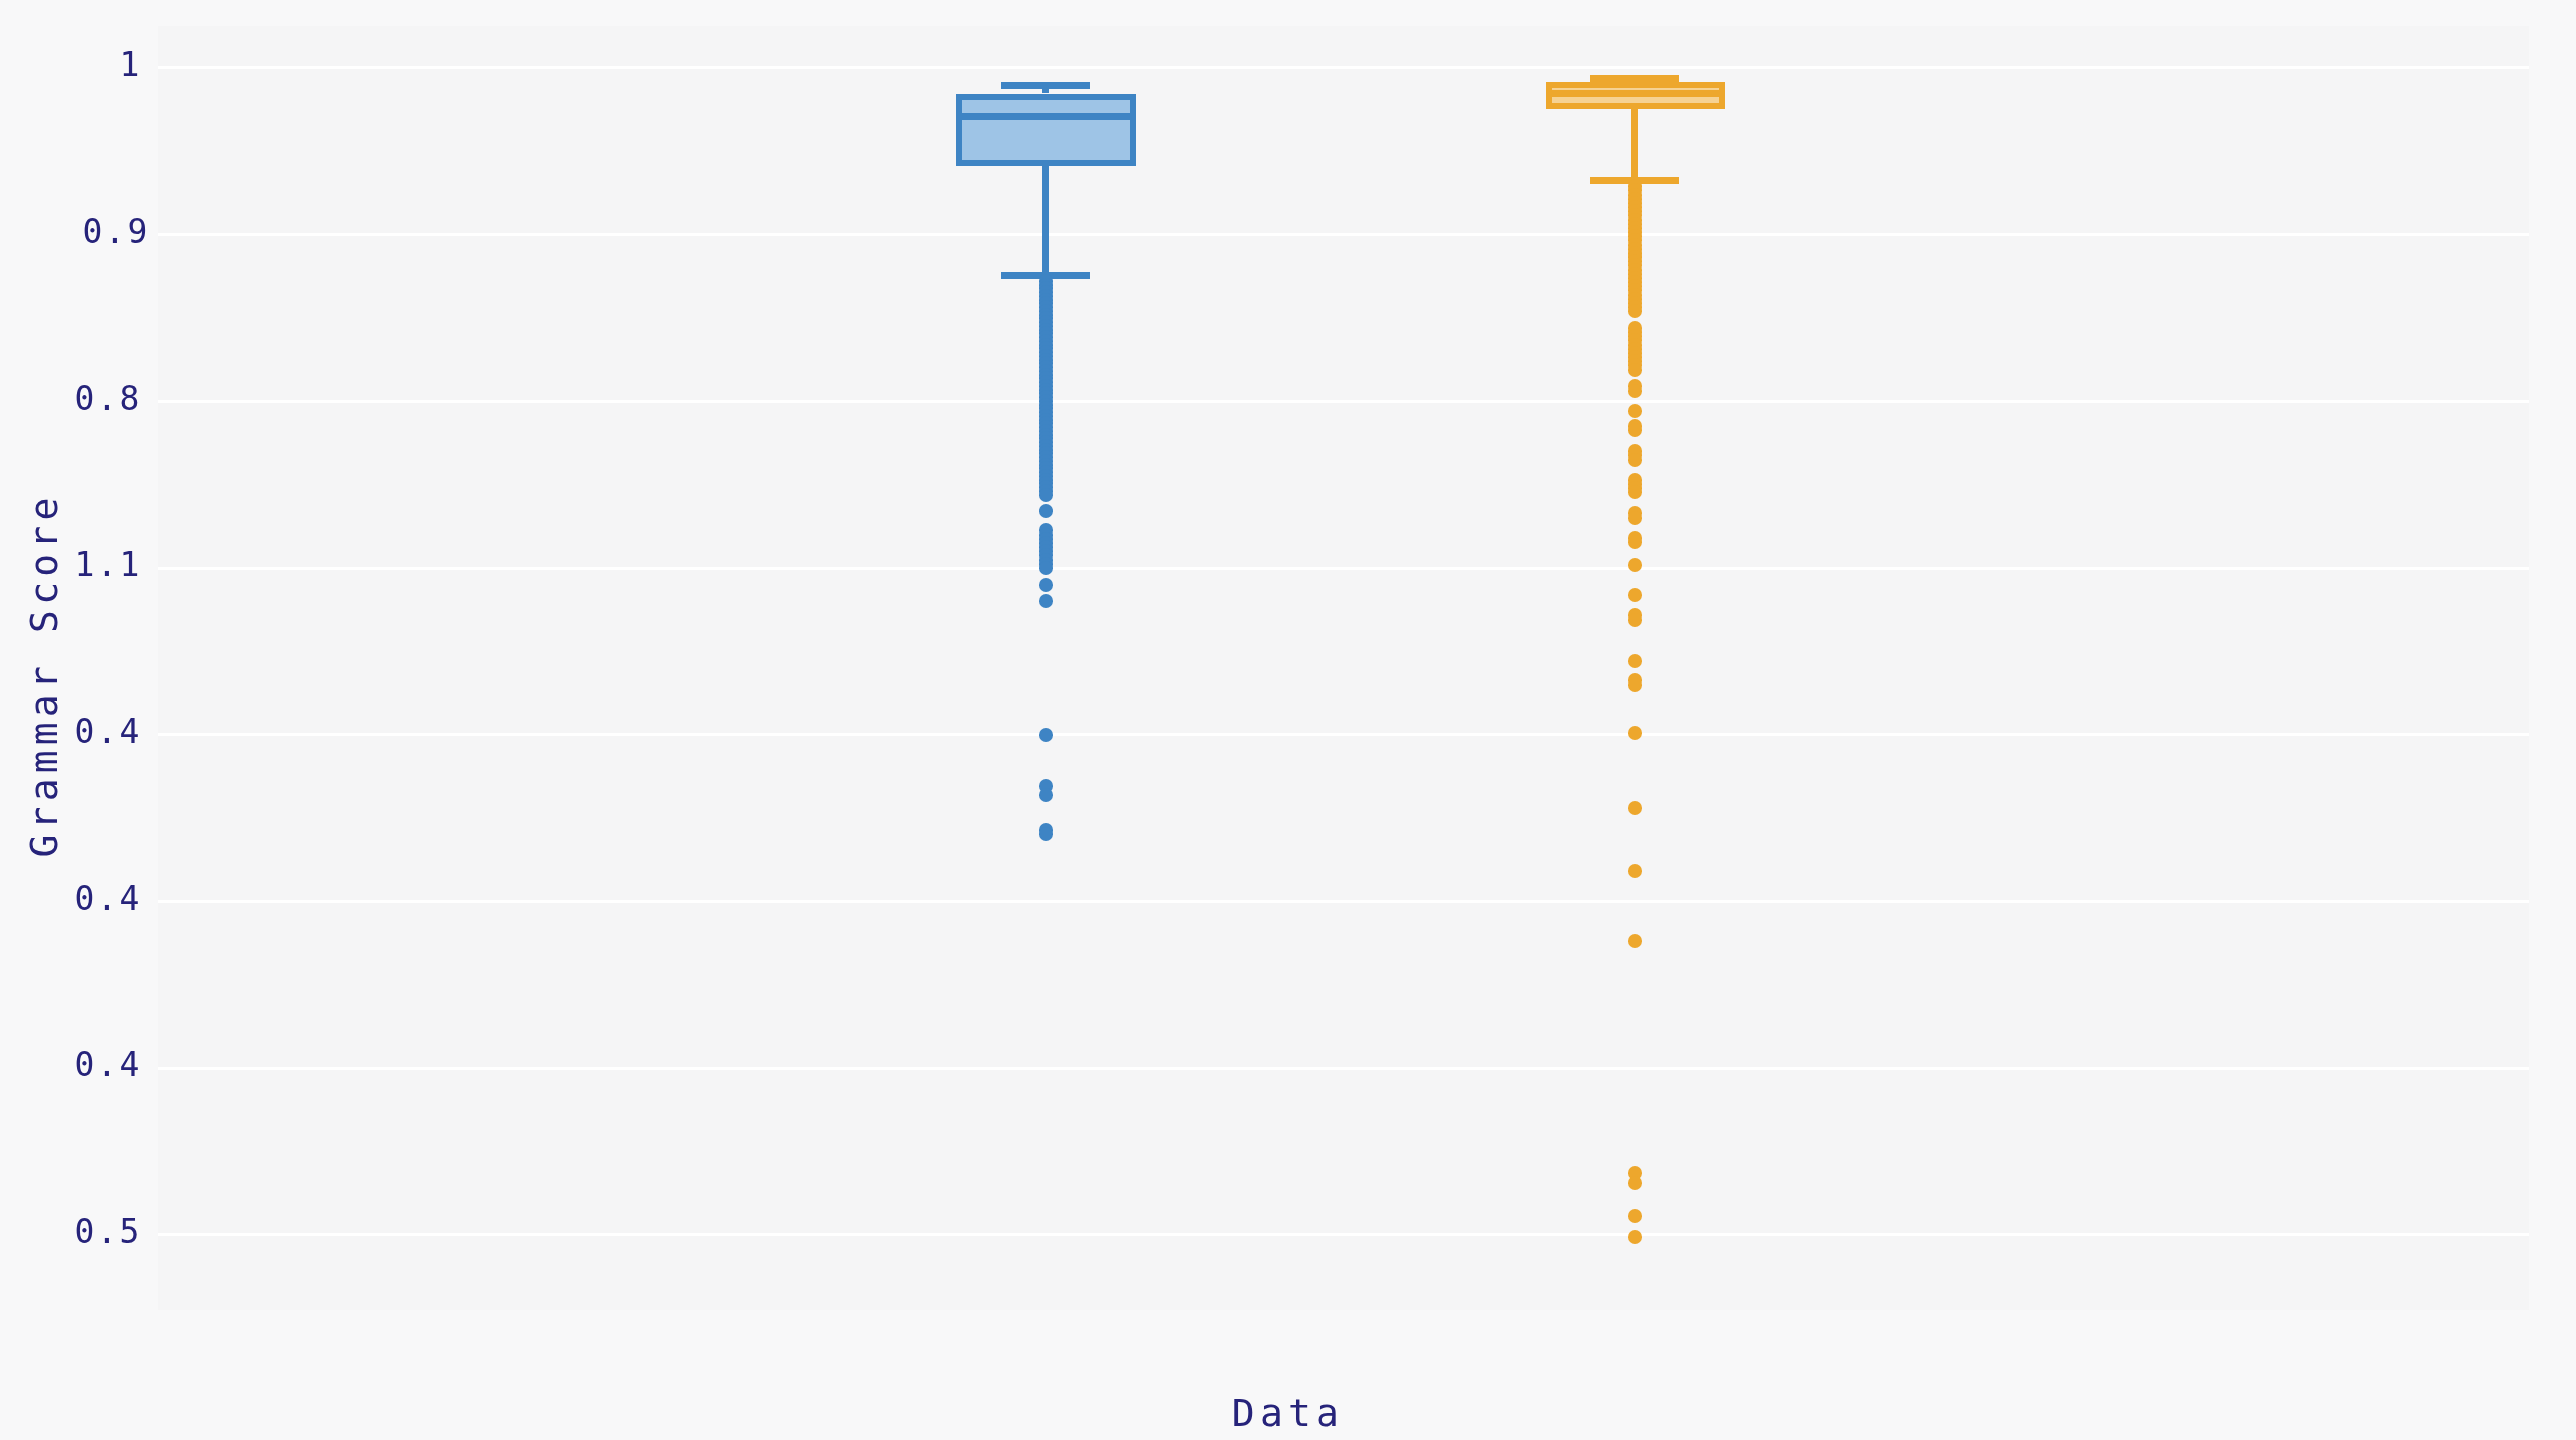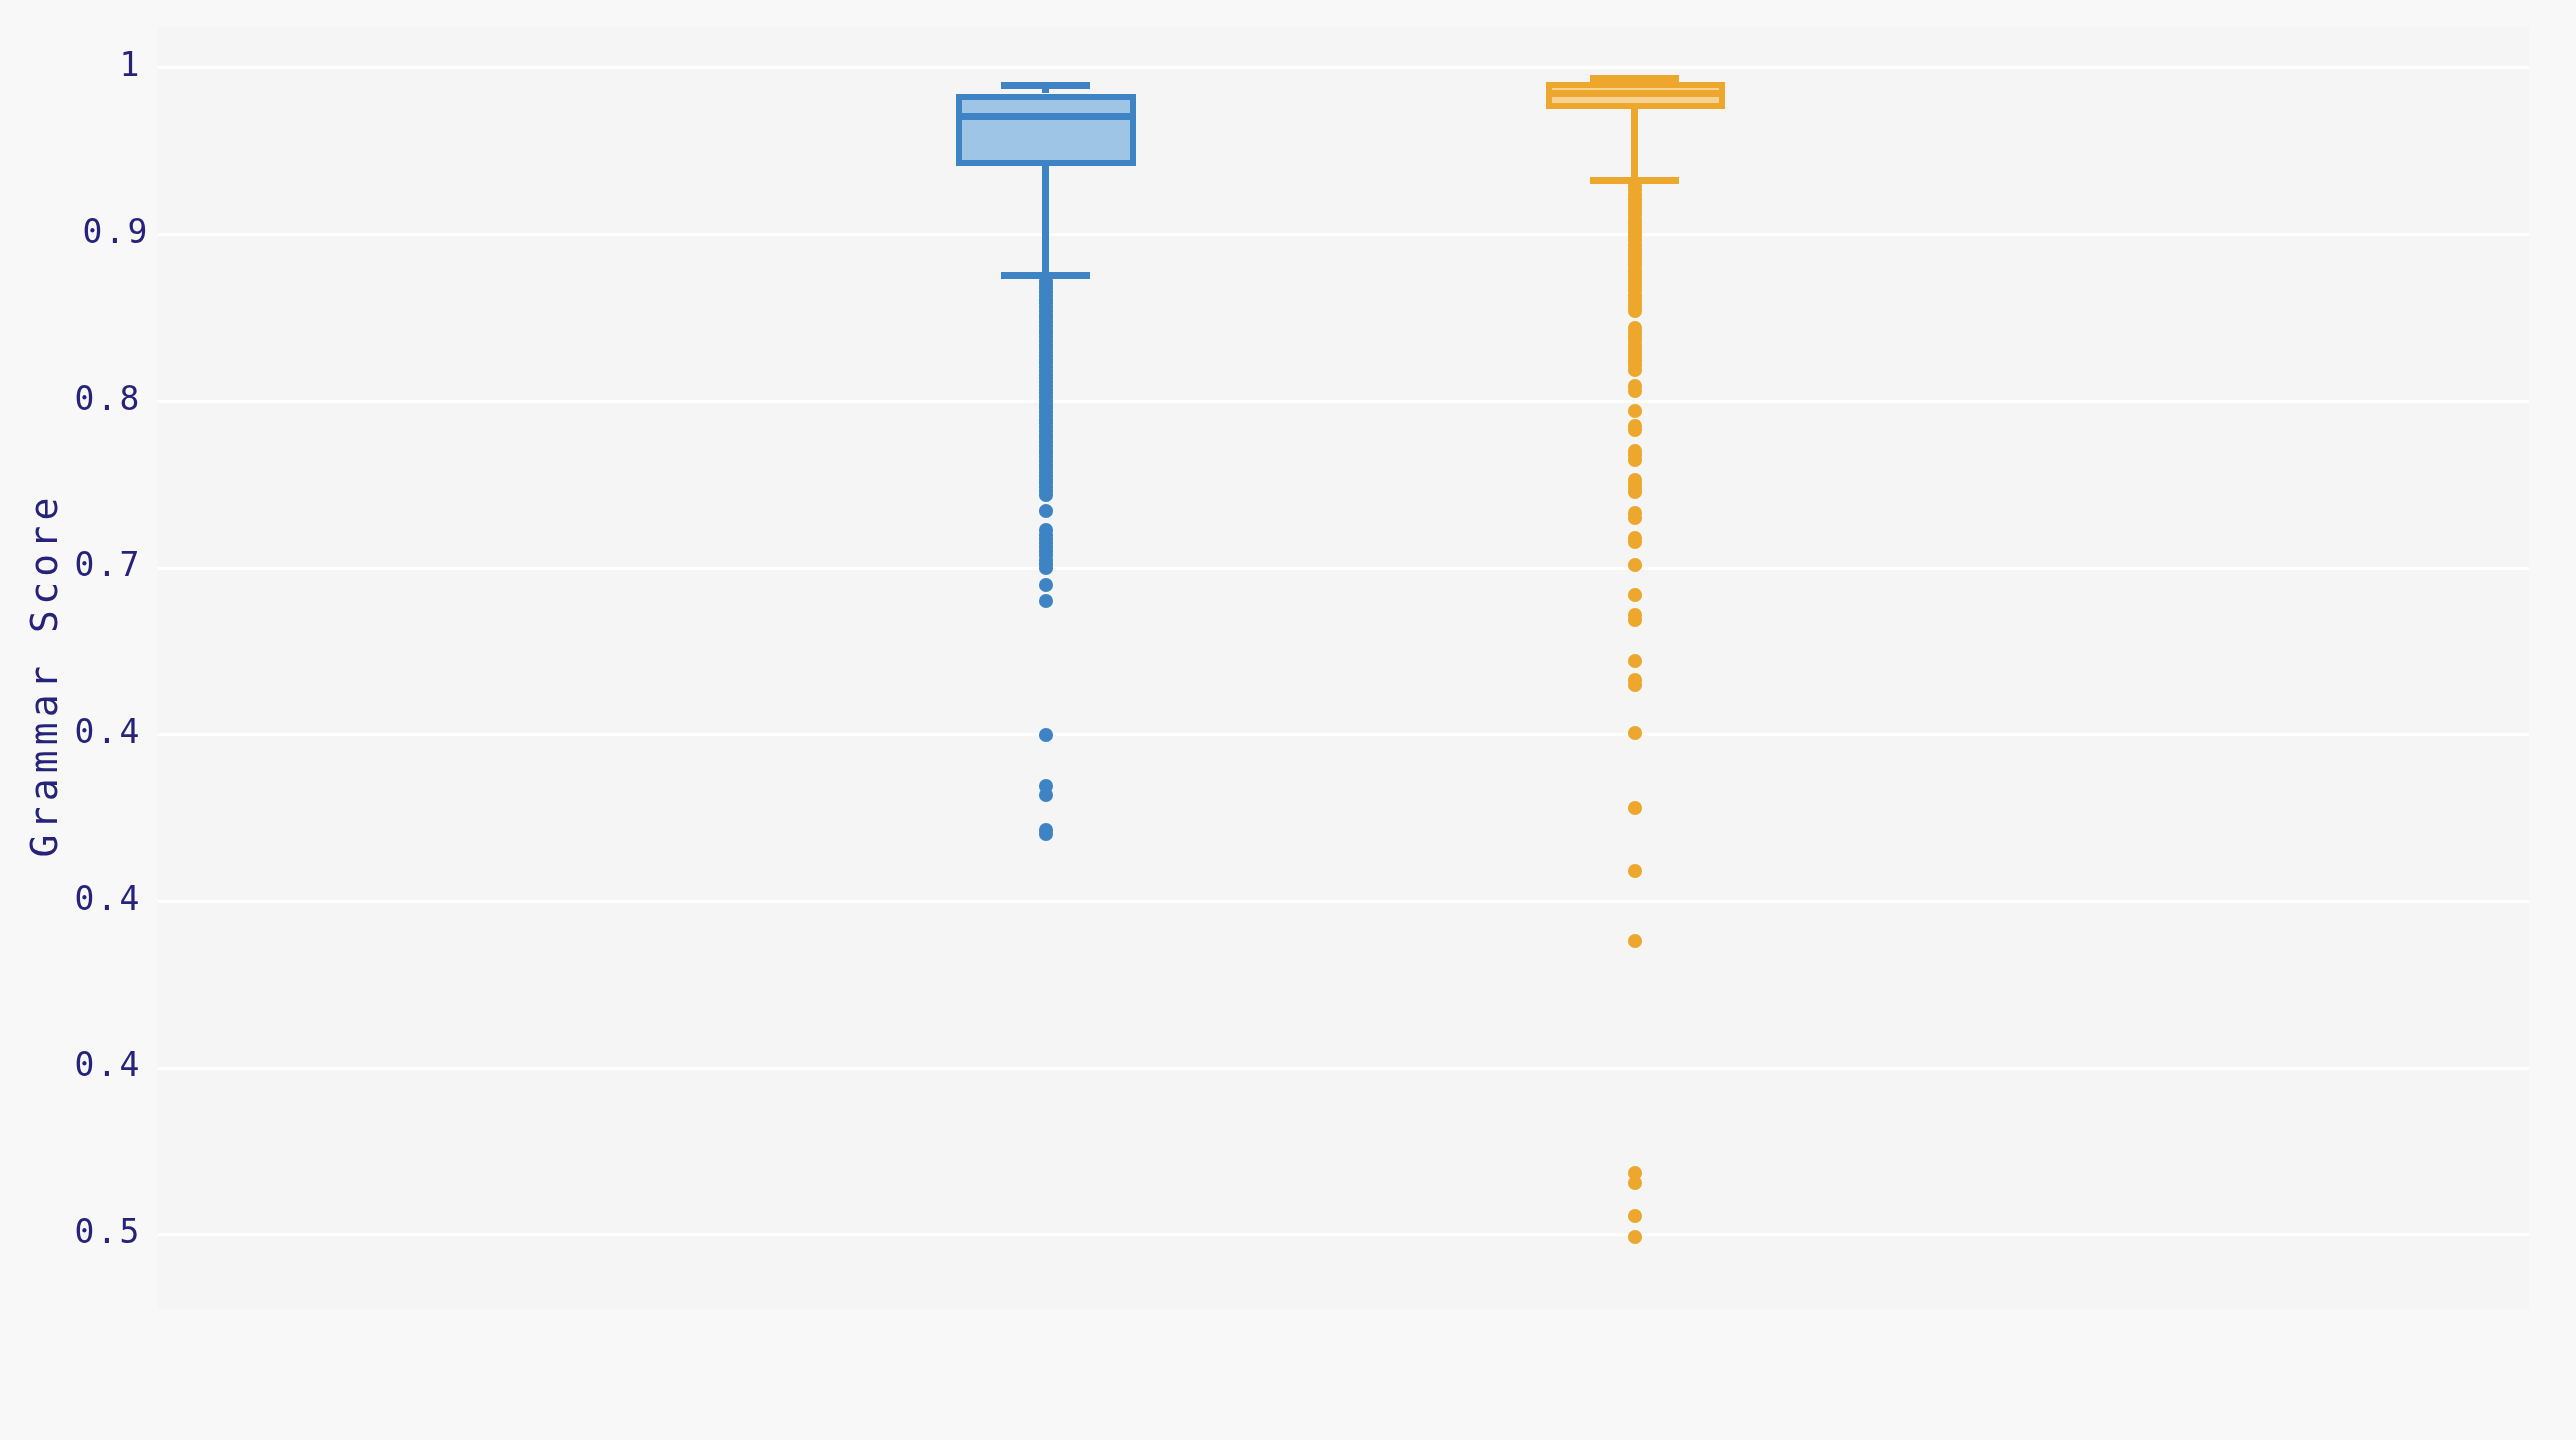--- a/index.html
+++ b/index.html
@@ -246,23 +246,24 @@
           <div class="bx-outlier" style="left: 1470px; top: 1183px; width: 13.7px; height: 13.7px; background: rgb(237, 167, 45);"></div>
           <div class="bx-outlier" style="left: 1470px; top: 1204px; width: 13.7px; height: 13.7px; background: rgb(237, 167, 45);"></div>
         </div>
       </div>
   </div>
 
   <div id="yticks">
       <div class="ytick-wrap" style="top: 45px;">1</div>
       <div class="ytick-wrap" style="top: 212px; margin-left: 8px;">0.9</div>
       <div class="ytick-wrap" style="top: 379px;">0.8</div>
-      <div class="ytick-wrap" style="top: 545px;">0.7</div>
+      <div class="ytick-wrap" style="top: 545px;">1.1</div>
       <div class="ytick-wrap" style="top: 712px;">0.4</div>
       <div class="ytick-wrap" style="top: 879px;">0.4</div>
       <div class="ytick-wrap" style="top: 1045px;">0.4</div>
       <div class="ytick-wrap" style="top: 1212px;">0.5</div>
     </div>
 
   <div id="ylabel">Grammar Score</div>
+  <div id="xlabel">Data</div>
 
 </div>
 
 
 </body></html>

